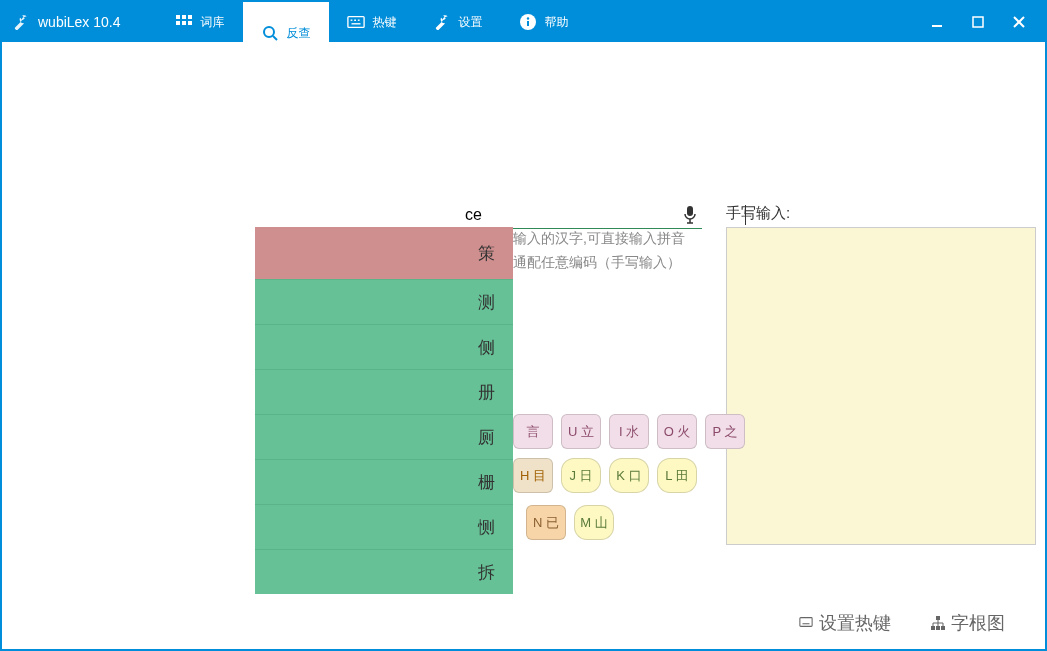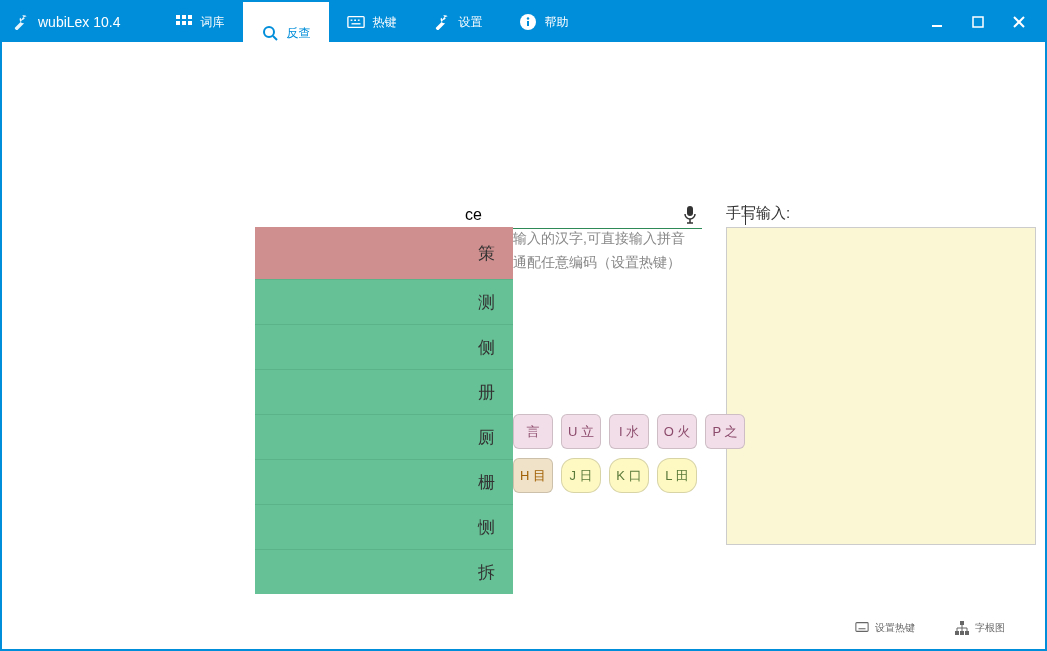--- a/index.html
+++ b/index.html
@@ -164,21 +164,21 @@
     .key-pink { background: #f2dee8; color: #8b4a6b; }
     .key-tan { background: #f0e2c8; color: #a16207; }
     .key-green { background: #fef9c3; color: #5a7a3a; border-radius: 13px; }
     .key-orange { background: #f7d5a8; color: #8b6030; }
     .footer-links {
       position: absolute;
       right: 40px;
       bottom: 14px;
       display: flex;
       gap: 40px;
-      font-size: 10px;
+      font-size: 18px;
       color: #666;
     }
     .footer-link {
       display: flex;
       align-items: center;
       gap: 6px;
       cursor: pointer;
     }
     .footer-icon {
       width: 14px;
@@ -284,21 +284,21 @@
           <rect x="5" y="1" width="6" height="10" rx="3"></rect>
           <path d="M3 9a5 5 0 0 0 10 0" fill="none" stroke="#333" stroke-width="1.5"></path>
           <line x1="8" y1="14" x2="8" y2="18" stroke="#333" stroke-width="1.5"></line>
           <line x1="5" y1="18" x2="11" y2="18" stroke="#333" stroke-width="1.5"></line>
         </svg>
     </span>
   </div>
 
   <div class="hint-text">
     <div>输入的汉字,可直接输入拼音</div>
-    <div>通配任意编码（设置热键）</div>
+    <div>通配任意编码（手写输入）</div>
   </div>
 
   <div class="suggestions">
     <div class="sug-item first">策</div>
     <div class="sug-item green">测</div>
     <div class="sug-item green">侧</div>
     <div class="sug-item green">册</div>
     <div class="sug-item green">厕</div>
     <div class="sug-item green">栅</div>
     <div class="sug-item green">恻</div>
@@ -313,20 +313,24 @@
     <div class="key key-pink">U 立</div>
     <div class="key key-pink">I 水</div>
     <div class="key key-pink">O 火</div>
     <div class="key key-pink">P 之</div>
   </div>
   <div class="kb-row kb-row2">
     <div class="key key-tan">H 目</div>
     <div class="key key-green">J 日</div>
     <div class="key key-green">K 口</div>
     <div class="key key-green">L 田</div>
+  </div>
+  <div class="kb-row kb-row3">
+    <div class="key key-orange">N 已</div>
+    <div class="key key-green">M 山</div>
   </div>
 
   <div class="footer-links">
     <div class="footer-link">
       <span class="footer-icon">
         <svg viewBox="0 0 16 12" width="14" height="12" fill="none" stroke="#666" stroke-width="1.2">
             <rect x="1" y="1" width="14" height="10" rx="1"></rect>
             <line x1="4" y1="8" x2="12" y2="8"></line>
           </svg>
       </span>

